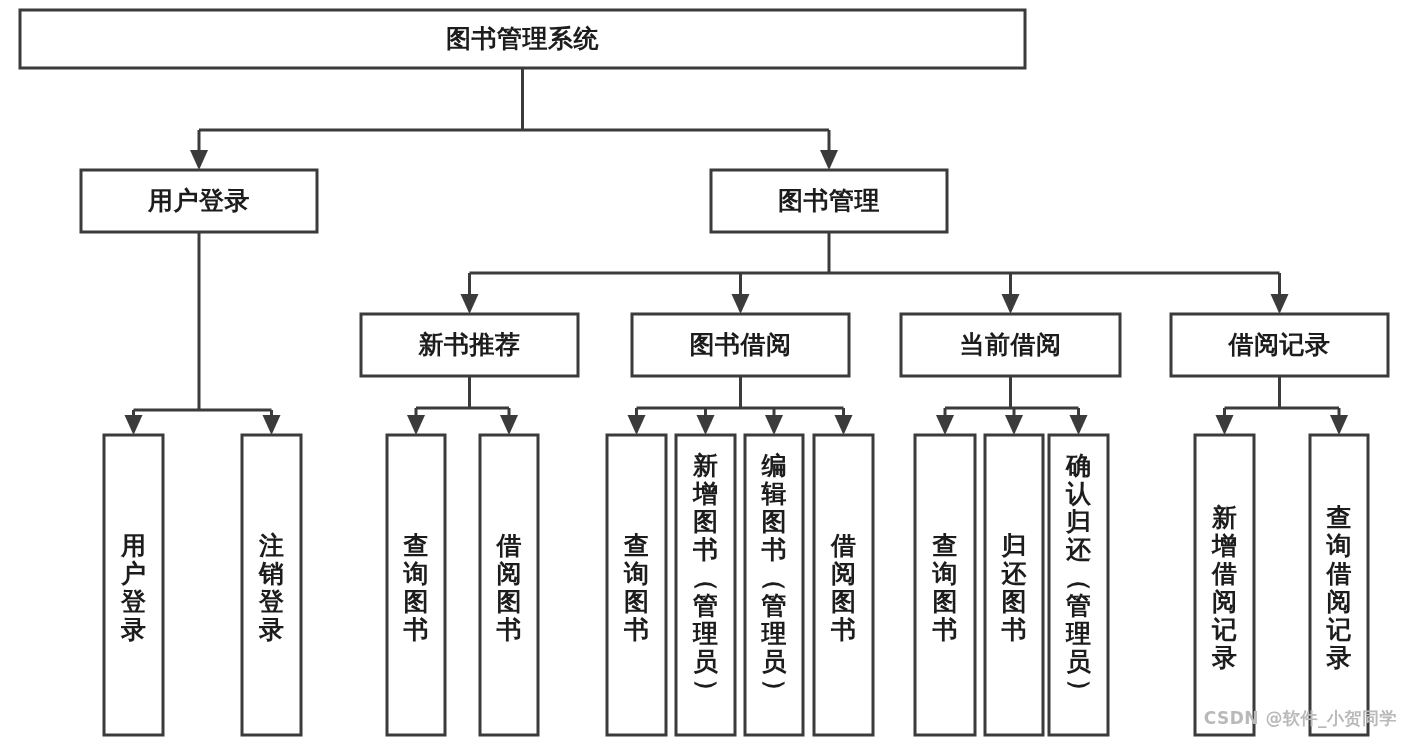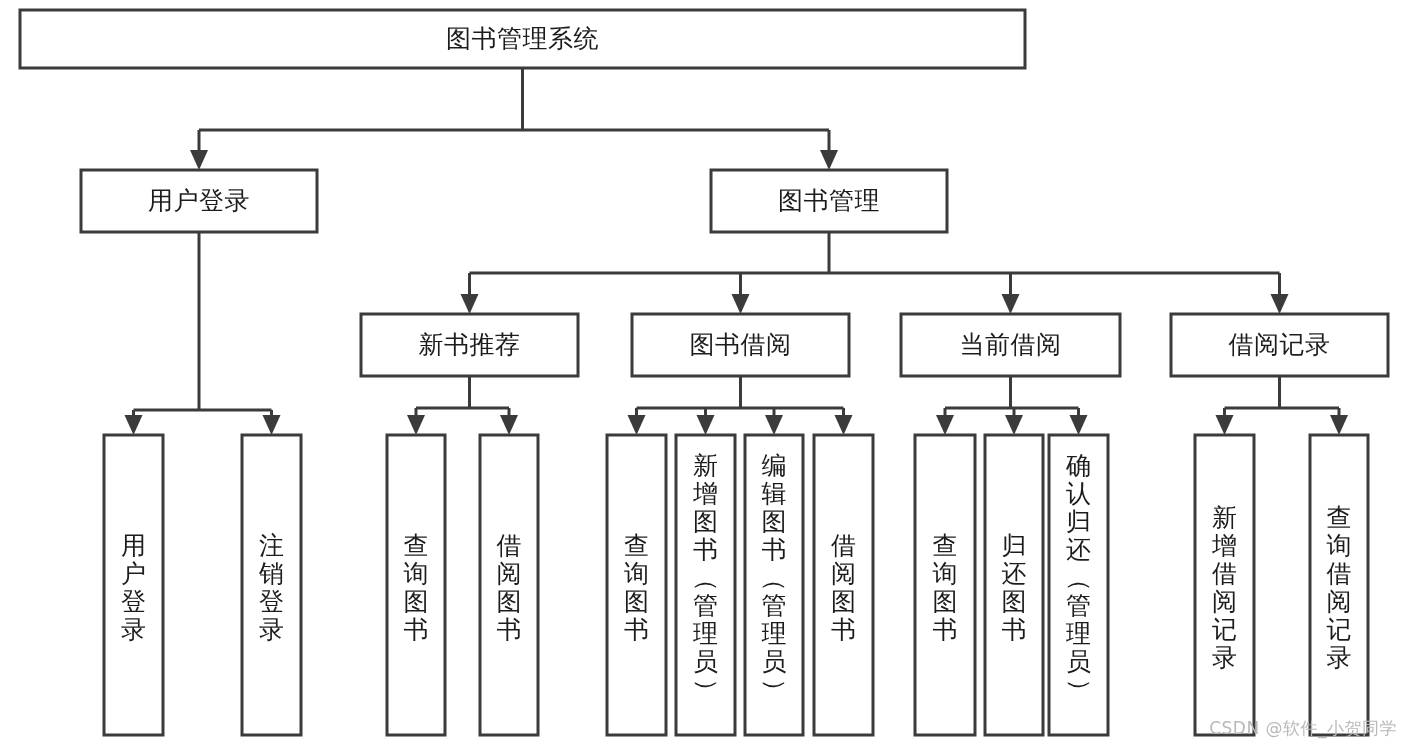--- a/index.html
+++ b/index.html
@@ -11,20 +11,21 @@
     width: 1405px;
     height: 747px;
     font-family: "DejaVu Sans", "Liberation Sans", sans-serif;
     overflow: hidden;
     position: relative;
   }
   #diagram-root {
     position: relative;
     width: 1405px;
     height: 747px;
+    font-weight: bold;
   }
   svg.diagram {
     display: block;
     width: 1405px;
     height: 747px;
   }
   .node-rect {
     fill: #ffffff;
     stroke: #3b3b3b;
     stroke-width: 3;
@@ -49,21 +50,21 @@
   }
   .node-label-v {
     font-family: "DejaVu Sans", "Liberation Sans", sans-serif;
     font-size: 25px;
     fill: #1c1c1c;
     letter-spacing: 0px;
   }
   .watermark {
     position: absolute;
     right: 8px;
-    bottom: 7px;
+    bottom: 17px;
     font-family: "DejaVu Sans", "Liberation Sans", sans-serif;
     font-size: 17px;
     color: #b9b9b9;
     white-space: nowrap;
     letter-spacing: 0.5px;
   }
 </style>
 </head>
 <body>
 

